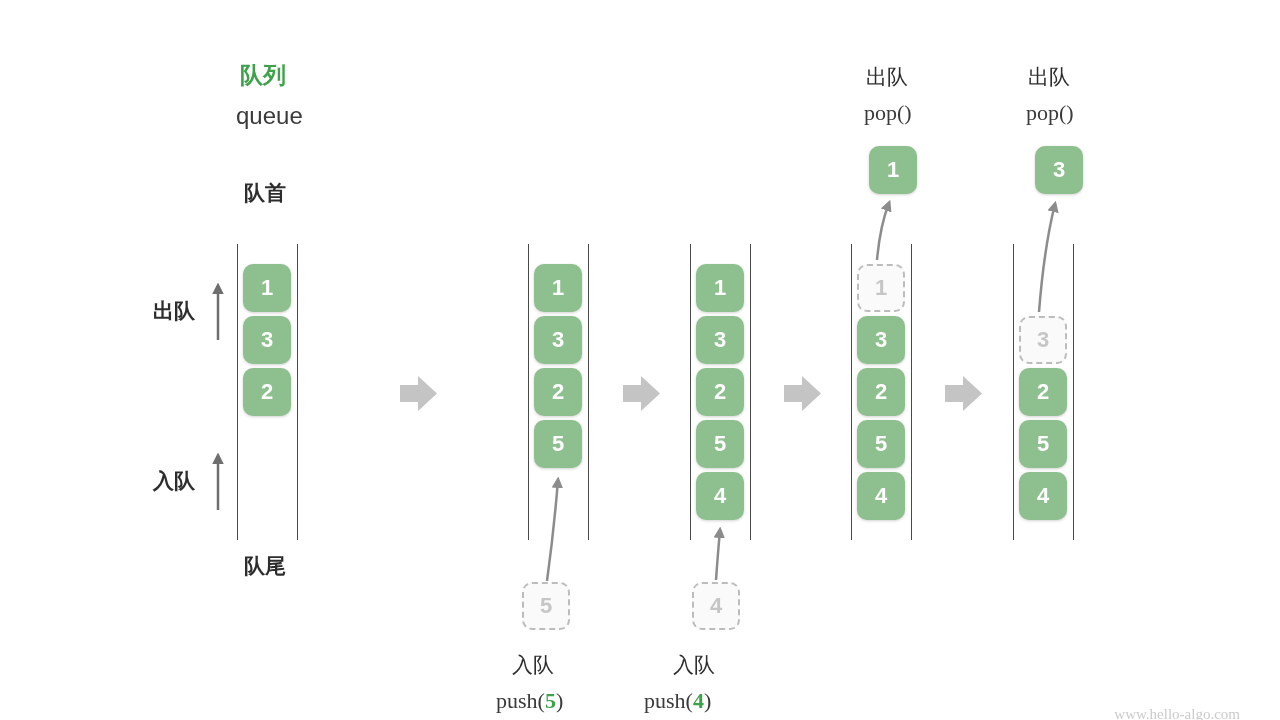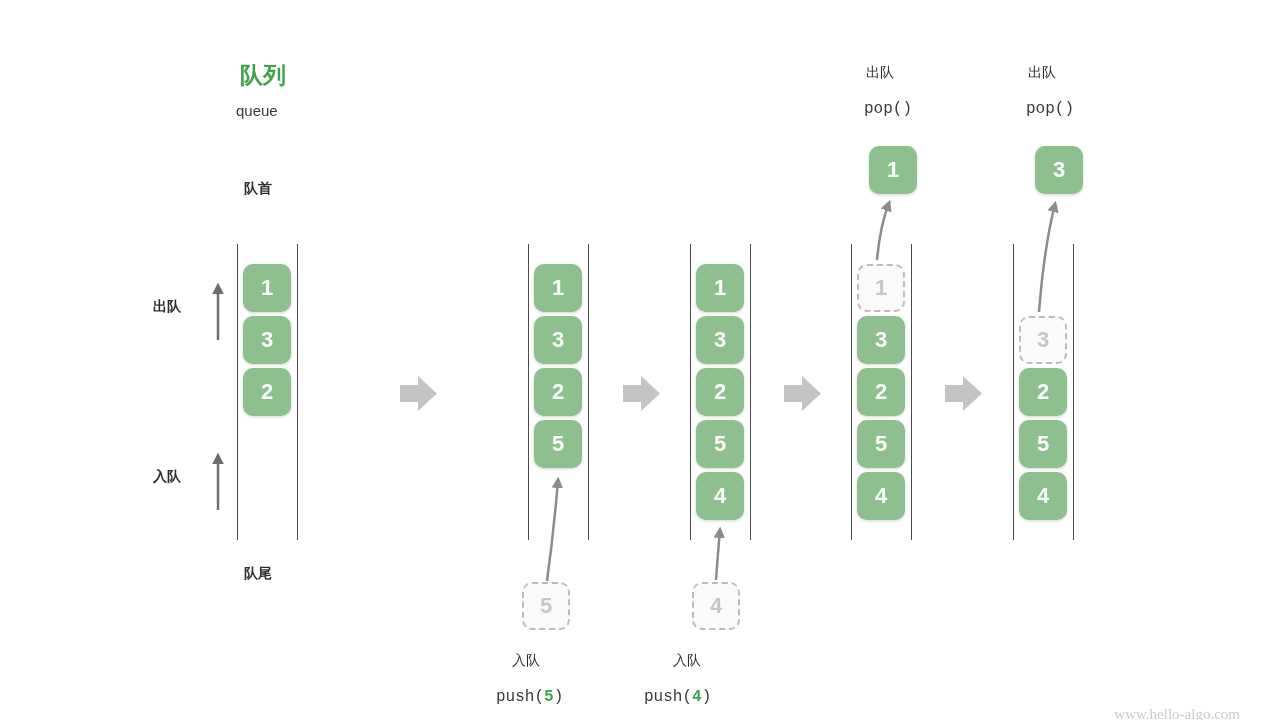--- a/index.html
+++ b/index.html
@@ -21,29 +21,29 @@
     font-size:22px;font-weight:bold;line-height:48px;text-align:center;
     box-shadow:0 1px 3px rgba(0,0,0,0.18);
   }
   .queue-col .cell{left:5px;}
   .r0{top:20px}.r1{top:72px}.r2{top:124px}.r3{top:176px}.r4{top:228px}
   .ghost{
     box-sizing:border-box;background:#fafafa;border:2px dashed var(--ghost_border);
     color:var(--ghost_text);box-shadow:none;line-height:44px;font-weight:bold;
   }
   
-  .zh{font-size:14px;line-height:1.2;color:#2d2d2d;}
+  .zh{font-size:21px;line-height:1.2;color:#2d2d2d;}
   .bold{font-weight:bold;}
   .code{
-    font-family:Liberation Mono, monospace;
-    font-size:16px;line-height:1.2;color:#3a3a3a;
+    font-family:Liberation Serif, serif;
+    font-size:22px;line-height:1.2;color:#3a3a3a;
   }
   .accent{color:var(--accent_green);font-weight:bold;}
   .title-zh{font-size:23px;font-weight:bold;color:var(--accent_green);line-height:1.2;}
-  .title-en{font-size:15px;color:#3a3a3a;line-height:1.2;}
+  .title-en{font-size:24px;color:#3a3a3a;line-height:1.2;}
   .watermark{
     font-family:Liberation Serif, serif;
     font-size:15px;color:var(--watermark_gray);
   }
   
   .dir-arrow{stroke:var(--arrow_dark);stroke-width:2.5;fill:none;}
   .curve-arrow{stroke:var(--arrow_gray);stroke-width:2.5;fill:none;}
   .block-arrow{fill:var(--block_arrow_gray);}
 </style>
 </head>
@@ -72,21 +72,21 @@
     <path class="block-arrow" d="M400,353 h18 v-9 l19,17.5 l-19,17.5 v-9 h-18 z"></path>
     <path class="block-arrow" d="M623,353 h18 v-9 l19,17.5 l-19,17.5 v-9 h-18 z"></path>
     <path class="block-arrow" d="M784,353 h18 v-9 l19,17.5 l-19,17.5 v-9 h-18 z"></path>
     <path class="block-arrow" d="M945,353 h18 v-9 l19,17.5 l-19,17.5 v-9 h-18 z"></path>
   </svg>
 
   <div class="abs title-zh" style="left:240px;top:30px">队列</div>
   <div class="abs title-en" style="left:236px;top:70px">queue</div>
 
   <div class="abs zh bold" style="left:244px;top:148px">队首</div>
-  <div class="abs zh bold" style="left:244px;top:533px">队尾</div>
+  <div class="abs zh bold" style="left:244px;top:521px">队尾</div>
 
   <div class="abs zh bold" style="left:153px;top:266px">出队</div>
   <div class="abs zh bold" style="left:153px;top:436px">入队</div>
 
   <div class="queue-col" style="left:237px">
     <div class="cell r0">1</div>
     <div class="cell r1">3</div>
     <div class="cell r2">2</div>
   </div>
 

